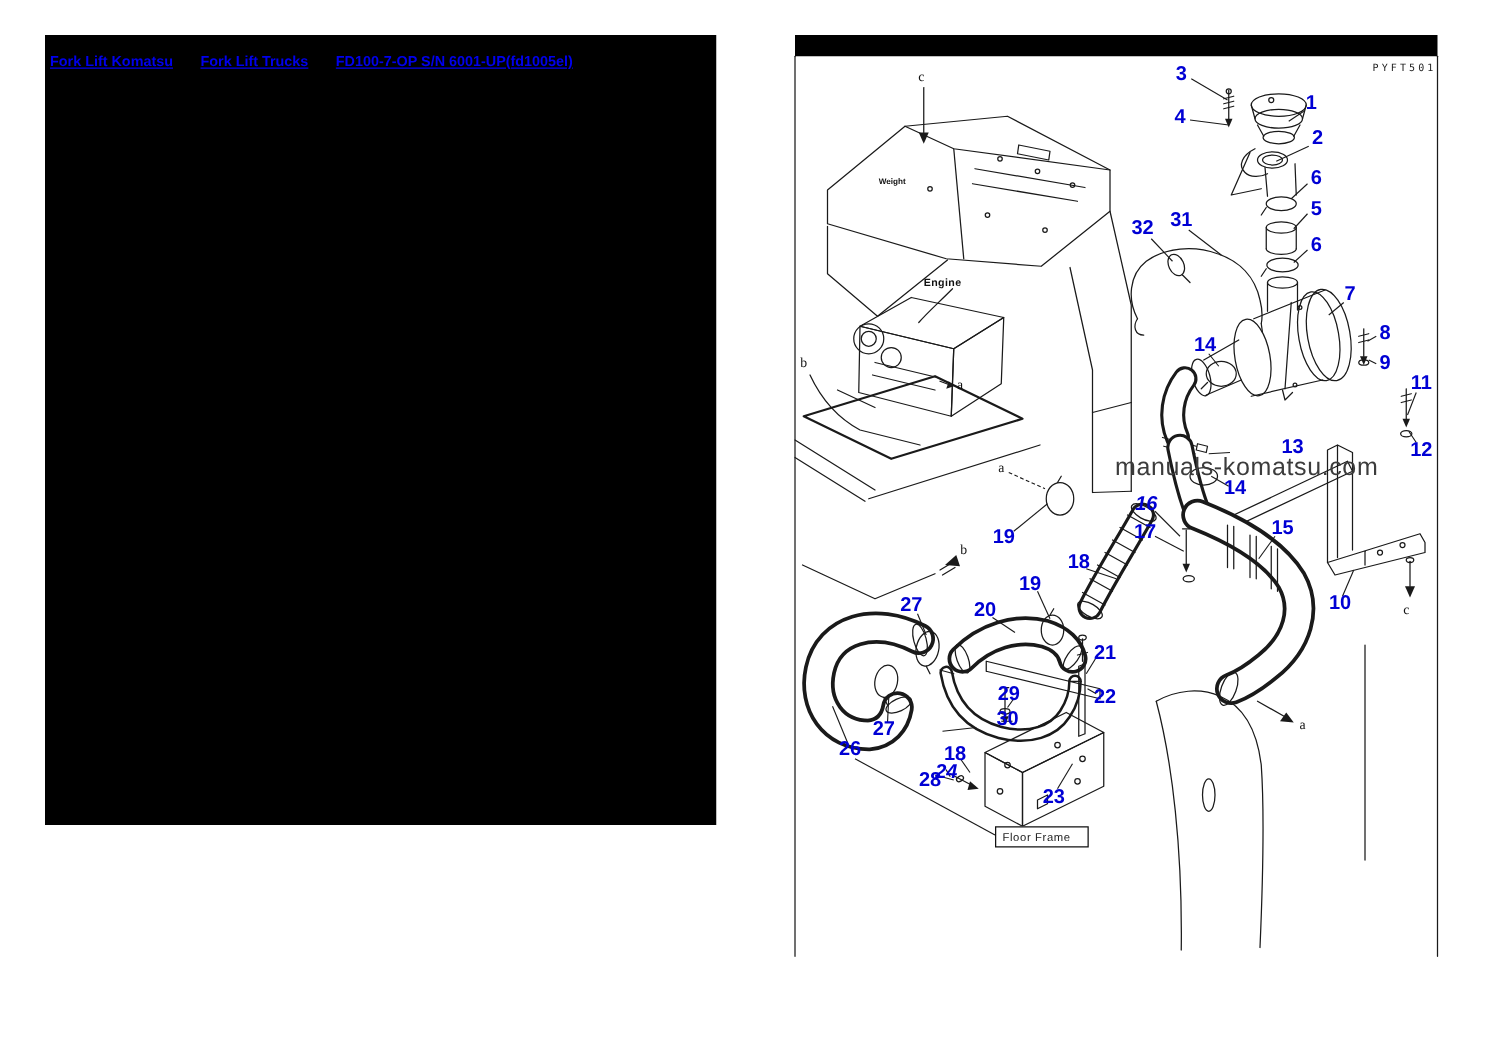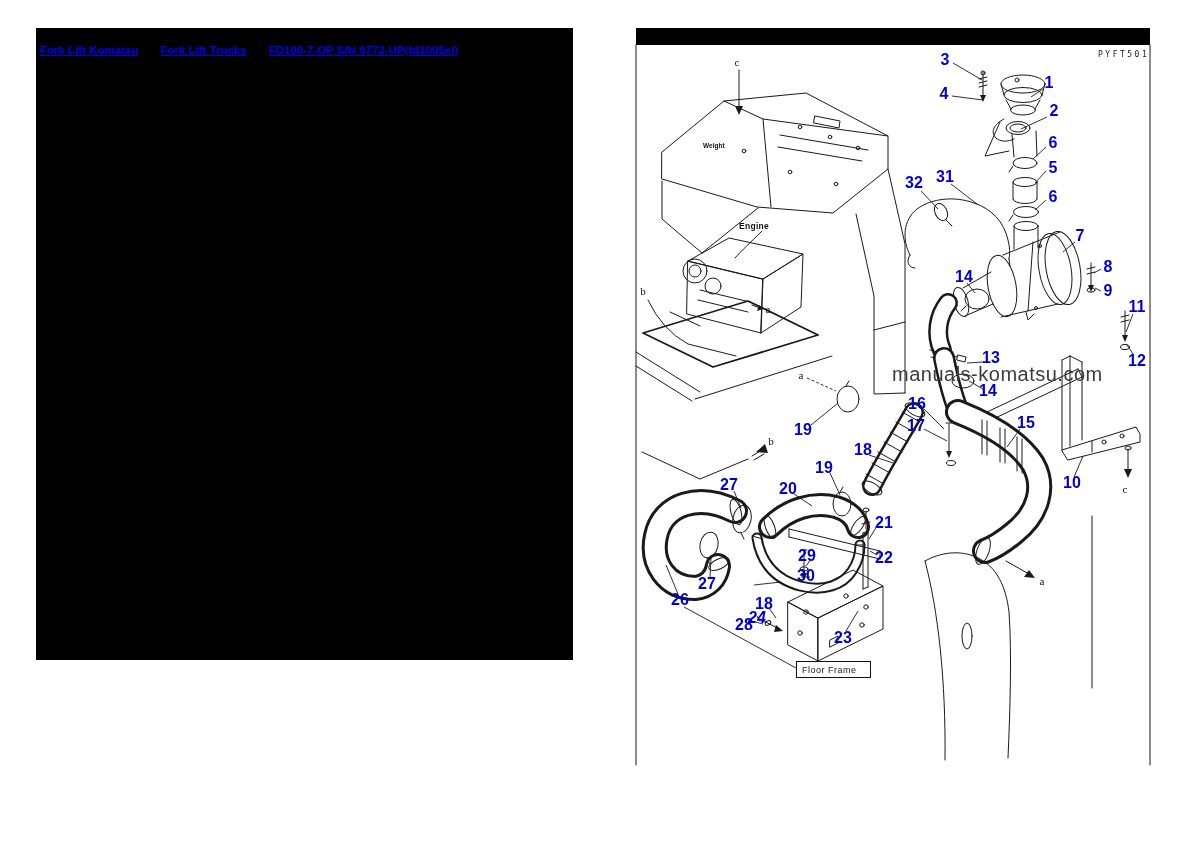--- a/index.html
+++ b/index.html
@@ -62,21 +62,21 @@
     display:flex;align-items:center;padding-left:5px;letter-spacing:0.5px;white-space:nowrap;
   }
   .eng-label{position:absolute;left:739px;top:221px;font-size:8.5px;font-weight:bold;color:#111;letter-spacing:0.3px;text-align:center;}
   .weight-label{position:absolute;left:703px;top:142px;font-size:6.5px;font-weight:bold;color:#111;}
 </style>
 </head>
 <body>
 
 <div class="left-panel">
   <div class="breadcrumb">
-    <a href="#">Fork Lift Komatsu</a><a href="#">Fork Lift Trucks</a><a href="#">FD100-7-OP S/N 9772-UP(fd1005el)</a>
+    <a href="#">Fork Lift Komatsu</a><a href="#">Fork Lift Trucks</a><a href="#">FD100-7-OP S/N 6001-UP(fd1005el)</a>
   </div>
 </div>
 
 <div class="top-bar"></div>
 <div class="plate-code">PYFT501</div>
 
 <svg class="diagram" width="1190" height="842" viewBox="0 0 1190 842">
 
   <g>
     <line class="ln" x1="636" y1="45" x2="636" y2="765"></line>
@@ -316,25 +316,25 @@
     <span class="callout" style="left: 944px; top: 94px;">4</span>
     <span class="callout" style="left: 1053px; top: 143px;">6</span>
     <span class="callout" style="left: 1053px; top: 168px;">5</span>
     <span class="callout" style="left: 1053px; top: 197px;">6</span>
     <span class="callout" style="left: 1080px; top: 236px;">7</span>
     <span class="callout" style="left: 1108px; top: 267px;">8</span>
     <span class="callout" style="left: 1108px; top: 291px;">9</span>
     <span class="callout" style="left: 1072px; top: 483px;">10</span>
     <span class="callout" style="left: 1137px; top: 307px; text-align: center;">11</span>
     <span class="callout" style="left: 1137px; top: 361px;">12</span>
-    <span class="callout" style="left: 991px; top: 358px;">13</span>
+    <span class="callout" style="left: 1034px; top: 358px;">13</span>
     <span class="callout" style="left: 964px; top: 277px;">14</span>
     <span class="callout" style="left: 988px; top: 391px;">14</span>
     <span class="callout" style="left: 1026px; top: 423px;">15</span>
-    <span class="callout" style="left: 917px; top: 404px;">16</span>
+    <span class="callout" style="left: 917px; top: 404px; font-style: italic;">16</span>
     <span class="callout" style="left: 916px; top: 426px;">17</span>
     <span class="callout" style="left: 863px; top: 450px;">18</span>
     <span class="callout" style="left: 803px; top: 430px;">19</span>
     <span class="callout" style="left: 824px; top: 468px;">19</span>
     <span class="callout" style="left: 788px; top: 489px;">20</span>
     <span class="callout" style="left: 884px; top: 523px;">21</span>
     <span class="callout" style="left: 884px; top: 558px;">22</span>
     <span class="callout" style="left: 843px; top: 638px;">23</span>
     <span class="callout" style="left: 757px; top: 618px; font-style: italic;">24</span>
     <span class="callout" style="left: 764px; top: 604px;">18</span>

